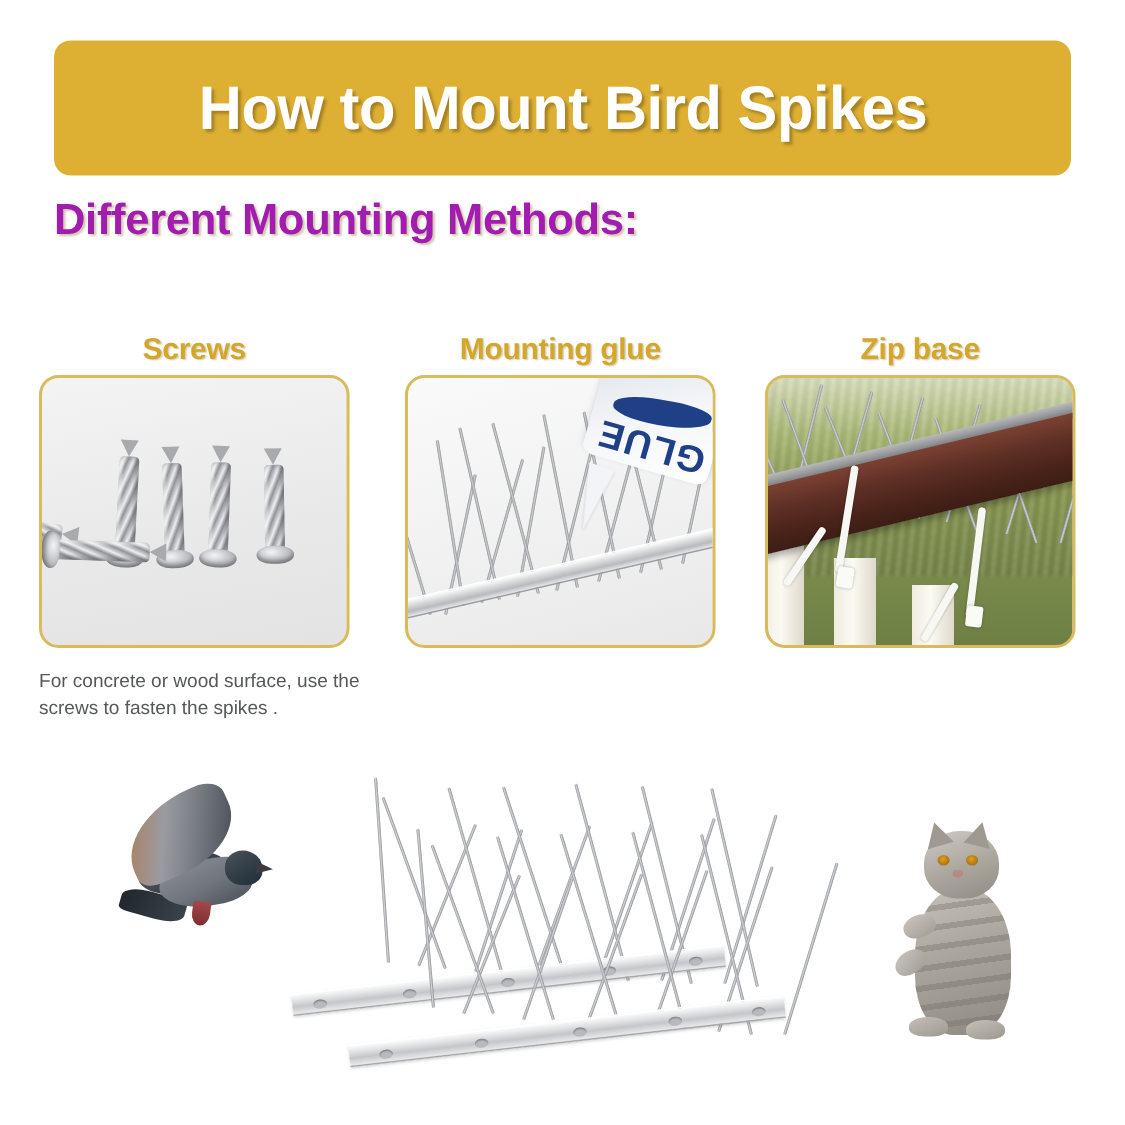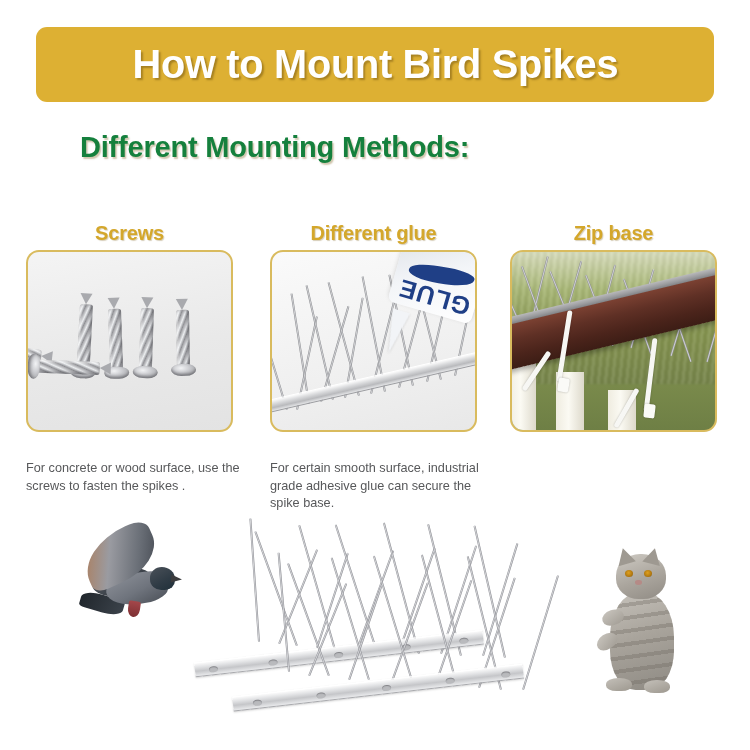--- a/index.html
+++ b/index.html
@@ -12,21 +12,21 @@
     overflow: hidden;
     position: relative;
   }
 
   
   .title-banner {
     position: absolute;
     left: 36px;
     top: 27px;
     width: 678px;
-    height: 75px;
+    height: 90px;
     background: #ddb033;
     border-radius: 11px;
     display: flex;
     align-items: center;
     justify-content: center;
   }
   .title-text {
     font-size: 41px;
     font-weight: bold;
     color: #ffffff;
@@ -36,25 +36,24 @@
     white-space: nowrap;
   }
 
   
   .subtitle {
     position: absolute;
     left: 36px;
     top: 131px;
     font-size: 29px;
     font-weight: bold;
-    color: #15803d;
+    color: #a21caf;
     letter-spacing: -0.2px;
     text-shadow: 1.5px 1.5px 1.5px rgba(120,90,20,0.35);
     white-space: nowrap;
-    margin-left: 44px;
   }
 
   
   .methods { position: absolute; left: 0; top: 0; width: 750px; }
 
   .method-col { position: absolute; top: 220px; }
   .method-col.c1 { left: 26px;  width: 207px; }
   .method-col.c2 { left: 270px; width: 207px; }
   .method-col.c3 { left: 510px; width: 207px; }
 
@@ -74,21 +73,21 @@
     position: relative;
     width: 207px;
     height: 182px;
     border: 2px solid #d9bb5e;
     border-radius: 13px;
     overflow: hidden;
     background: #ececec;
   }
 
   .method-cap {
-    margin-top: 28px;
+    margin-top: 14px;
     font-size: 12.7px;
     line-height: 17.5px;
     color: #57585a;
     width: 215px;
   }
 
   
   .p-screws { background: linear-gradient(170deg,#f4f4f4 0%, #e9e9e9 55%, #e3e3e3 100%); }
   .screw {
     position: absolute;
@@ -398,21 +397,21 @@
       <div class="screw" style="left:72px; top:110px; transform:rotate(92deg);">
         <div class="tip" style="top:-11px;"></div>
         <div class="shank" style="height:62px;"></div>
         <div class="head" style="top:60px;"></div>
       </div>
     </div>
     <div class="method-cap">For concrete or wood surface, use the screws to fasten the spikes .</div>
   </div>
 
   <div class="method-col c2">
-    <div class="method-head">Different glue</div>
+    <div class="method-head">Mounting glue</div>
     <div class="panel p-glue">
 
       <div class="spike" style="left:14px;  top:54px;  width:1.6px; height:104px; transform:rotate(-17deg);"></div>
       <div class="spike" style="left:24px;  top:62px;  width:1.6px; height:96px;  transform:rotate(12deg);"></div>
       <div class="spike" style="left:36px;  top:40px;  width:1.6px; height:112px; transform:rotate(-9deg);"></div>
       <div class="spike" style="left:48px;  top:50px;  width:1.6px; height:100px; transform:rotate(16deg);"></div>
       <div class="spike" style="left:60px;  top:30px;  width:1.6px; height:118px; transform:rotate(-13deg);"></div>
       <div class="spike" style="left:72px;  top:44px;  width:1.6px; height:102px; transform:rotate(10deg);"></div>
       <div class="spike" style="left:86px;  top:26px;  width:1.6px; height:118px; transform:rotate(-15deg);"></div>
       <div class="spike" style="left:98px;  top:38px;  width:1.6px; height:104px; transform:rotate(14deg);"></div>
@@ -424,21 +423,20 @@
       <div class="spike" style="left:182px; top:28px;  width:1.6px; height:96px;  transform:rotate(12deg);"></div>
 
       <div class="strip-rail" style="left:-10px; top:122px; width:238px; height:13px; transform:rotate(-13deg);"></div>
 
       <div class="glue-nozzle" style="left:114px; top:58px;"></div>
       <div class="glue-bottle">
         <div class="glue-label">GLUE</div>
         <div class="glue-swoosh"></div>
       </div>
     </div>
-    <div class="method-cap">For certain smooth surface, industrial grade adhesive glue can secure the spike base.</div>
   </div>
 
   <div class="method-col c3">
     <div class="method-head">Zip base</div>
     <div class="panel p-zip">
       <div class="zip-grass"></div>
 
       <div class="zip-fencepost" style="left:-4px; bottom:0; height:72px;"></div>
       <div class="zip-fencepost" style="left:44px; bottom:0; height:58px;"></div>
       <div class="zip-fencepost" style="left:96px; bottom:0; height:40px;"></div>

